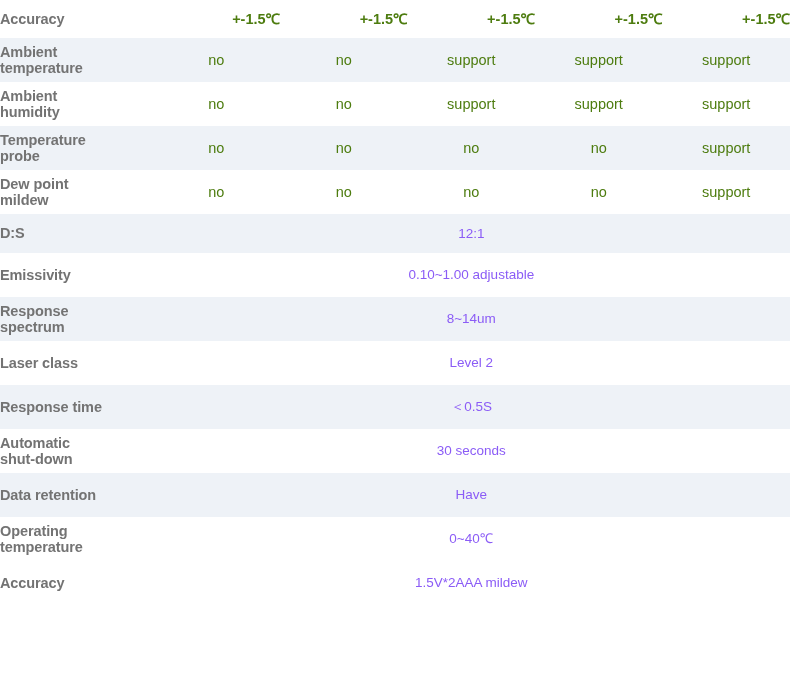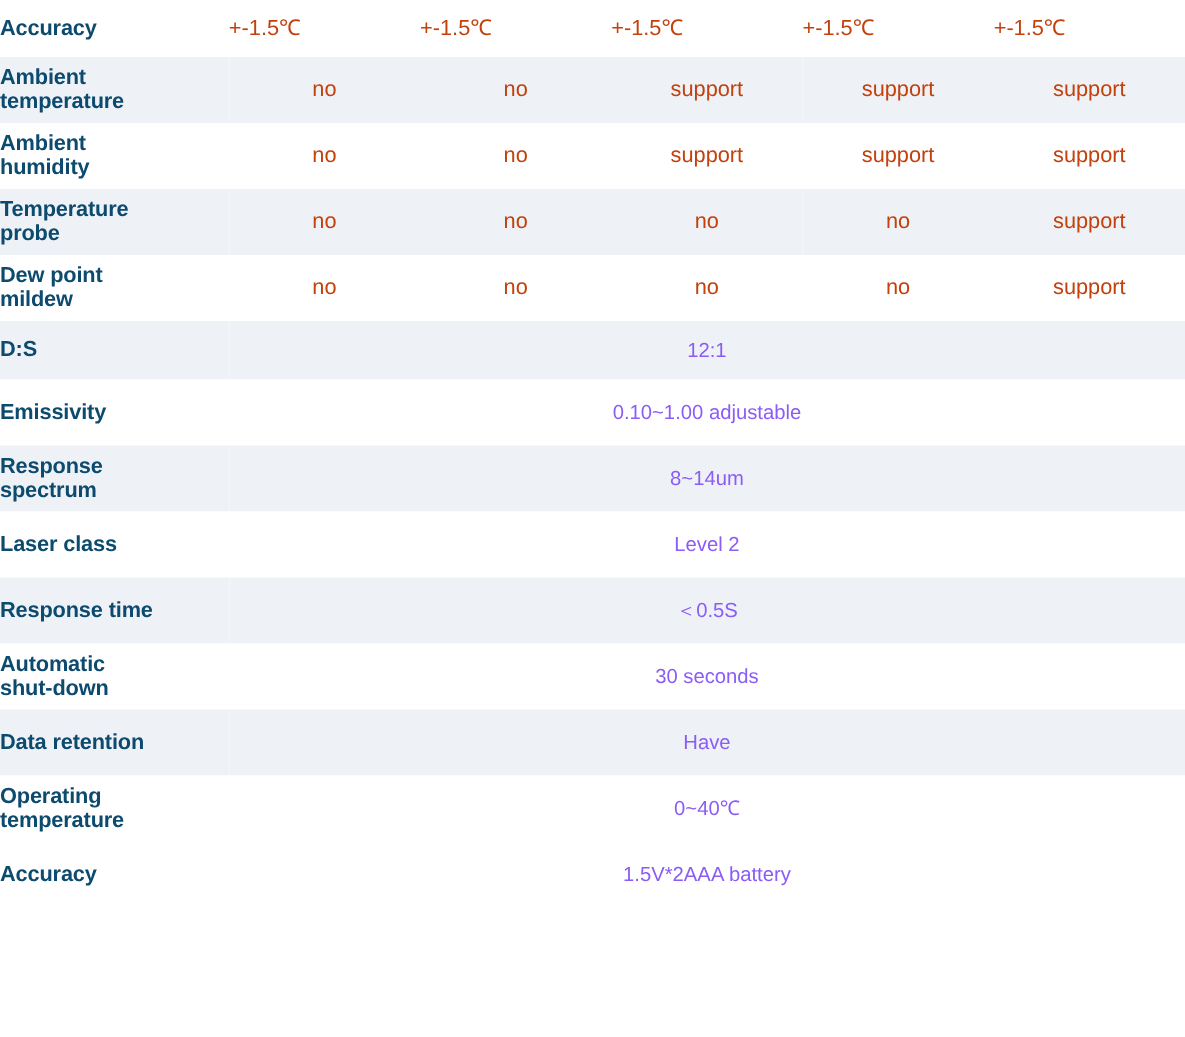--- a/index.html
+++ b/index.html
@@ -23,37 +23,37 @@
     padding: 0;
     vertical-align: middle;
   }
   tr.row-odd  { background: #eef2f7; }
   tr.row-even { background: #ffffff; }
 
   td.label-cell {
     width: 152px;
     font-size: 14.5px;
     font-weight: bold;
-    color: #0c4a6e;
+    color: #737373;
     padding: 6px 0 6px 8px;
     line-height: 1.12;
     letter-spacing: -0.1px;
   }
   td.value-cell {
     text-align: center;
     font-size: 14.5px;
-    color: #c2410c;
+    color: #4d7c0f;
     padding: 6px 2px;
     line-height: 1.15;
   }
   td.accuracy-cell {
-    text-align: left;
+    text-align: right;
     font-size: 14.5px;
-    font-weight: normal;
-    color: #c2410c;
+    font-weight: bold;
+    color: #4d7c0f;
     padding: 6px 2px;
     line-height: 1.15;
   }
   td.span-cell {
     text-align: center;
     font-size: 13.5px;
     color: #8b5cf6;
     padding: 6px 2px;
     line-height: 1.15;
   }
@@ -195,16 +195,16 @@
         <div>temperature</div>
       </td>
       <td class="span-cell" colspan="5">0~40℃</td>
     </tr>
 
 
     <tr class="row-even row-h-mid">
       <td class="label-cell">
         <div>Accuracy</div>
       </td>
-      <td class="span-cell" colspan="5">1.5V*2AAA battery</td>
+      <td class="span-cell" colspan="5">1.5V*2AAA mildew</td>
     </tr>
   </tbody>
 </table>
 
 </body></html>

